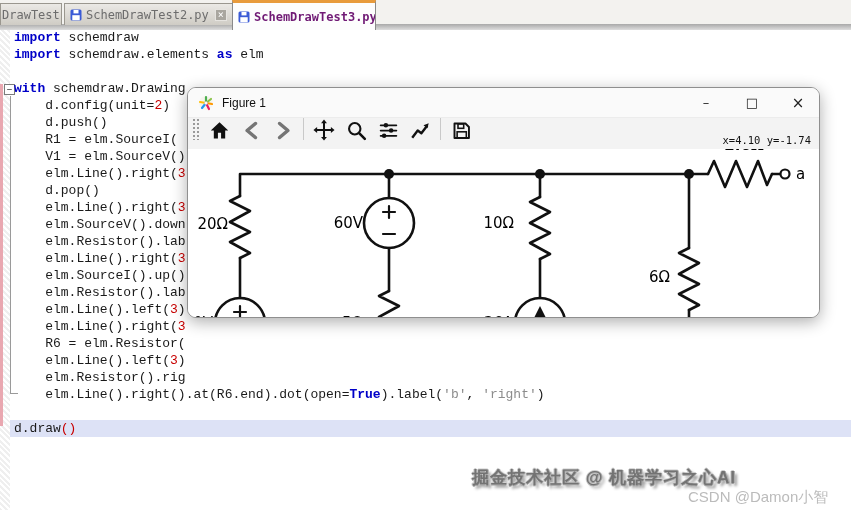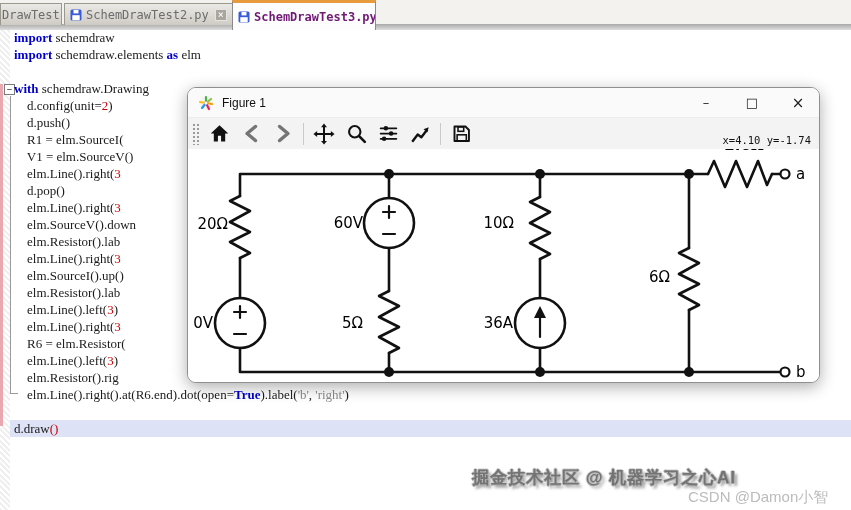--- a/index.html
+++ b/index.html
@@ -30,39 +30,39 @@
   #editor{position:absolute;left:0;top:30px;width:851px;height:480px;background:#fff;z-index:1}
   #checker{position:absolute;left:0;top:0;width:10px;height:480px;
     background:repeating-linear-gradient(45deg,#efefef 0 2px,#fff 2px 4px)}
   #changebar{position:absolute;left:0;top:54px;width:3px;height:342px;background:#e9a7b0}
   #foldrail{position:absolute;left:10px;top:66px;width:1px;height:298px;background:#9a9a9a}
   #foldcorner{position:absolute;left:10px;top:363px;width:8px;height:1px;background:#9a9a9a}
   #foldbox{position:absolute;left:4px;top:54px;width:11px;height:11px;background:#fff;
     border:1px solid #7b7b7b;font:9px/9px "DejaVu Sans Mono",monospace;text-align:center;color:#333}
   #code{position:absolute;left:10px;top:-1px;width:841px}
   .cl{height:17px;line-height:17px;white-space:pre;
-    font-family:Liberation Serif, serif;font-size:13px;color:#1a1a1a;padding-left:4px}
+    font-family:Liberation Mono, monospace;font-size:13px;color:#1a1a1a;padding-left:4px}
   .cl.hl{background:var(--c-hl)}
   .tk-k{color:var(--c-keyword);font-weight:bold}
   .tk-n{color:var(--c-number)}
   .tk-s{color:var(--c-string)}
   .tk-c{color:var(--c-comment)}
 
   
-  #figwin{position:absolute;left:187px;top:87px;width:633px;height:296px;background:#fff;
+  #figwin{position:absolute;left:187px;top:87px;width:633px;height:231px;background:#fff;
     border:1px solid #8f8f8f;border-radius:9px;box-shadow:0 4px 16px rgba(0,0,0,.32);
     overflow:hidden;z-index:5}
   #figtitle{position:relative;height:30px;background:#fafafa;display:flex;align-items:center;
     border-bottom:1px solid #ececec}
   #figtitle .mpl{width:16px;height:16px;margin-left:10px}
   #figtitle .ttl{margin-left:8px;font-size:12px;color:#111}
   .winbtns{margin-left:auto;display:flex;gap:16px;padding-right:6px}
   .winbtn{width:30px;height:26px;display:flex;align-items:center;justify-content:center;
     font-size:13px;color:#222;font-family:"DejaVu Sans",sans-serif}
-  #figtools{position:relative;height:31px;background:#f3f3f3;display:flex;align-items:center}
+  #figtools{position:relative;height:31px;background:#f3f3f3;display:flex;align-items:flex-start}
   .grip{width:7px;height:22px;margin-left:4px;
     background-image:radial-gradient(#9a9a9a 1px,transparent 1.3px);background-size:4px 4px}
   .tbtn{width:24px;height:24px;margin-left:8px;display:flex;align-items:center;justify-content:center}
   .tsep{width:1px;height:22px;background:#c9c9c9;margin-left:8px}
   #coords{margin-left:auto;align-self:flex-end;padding:0 8px 3px 0;
     font-family:"DejaVu Sans Mono",monospace;font-size:10.5px;color:#111}
   #figcanvas{position:absolute;left:0;top:61px;width:631px;height:235px;background:#fff;overflow:hidden}
   #circuit{position:absolute;left:0;top:0}
   .clabel{position:absolute;font-family:"DejaVu Sans",sans-serif;font-size:15px;color:#000;
     white-space:nowrap;transform:translate(-100%,-50%)}

